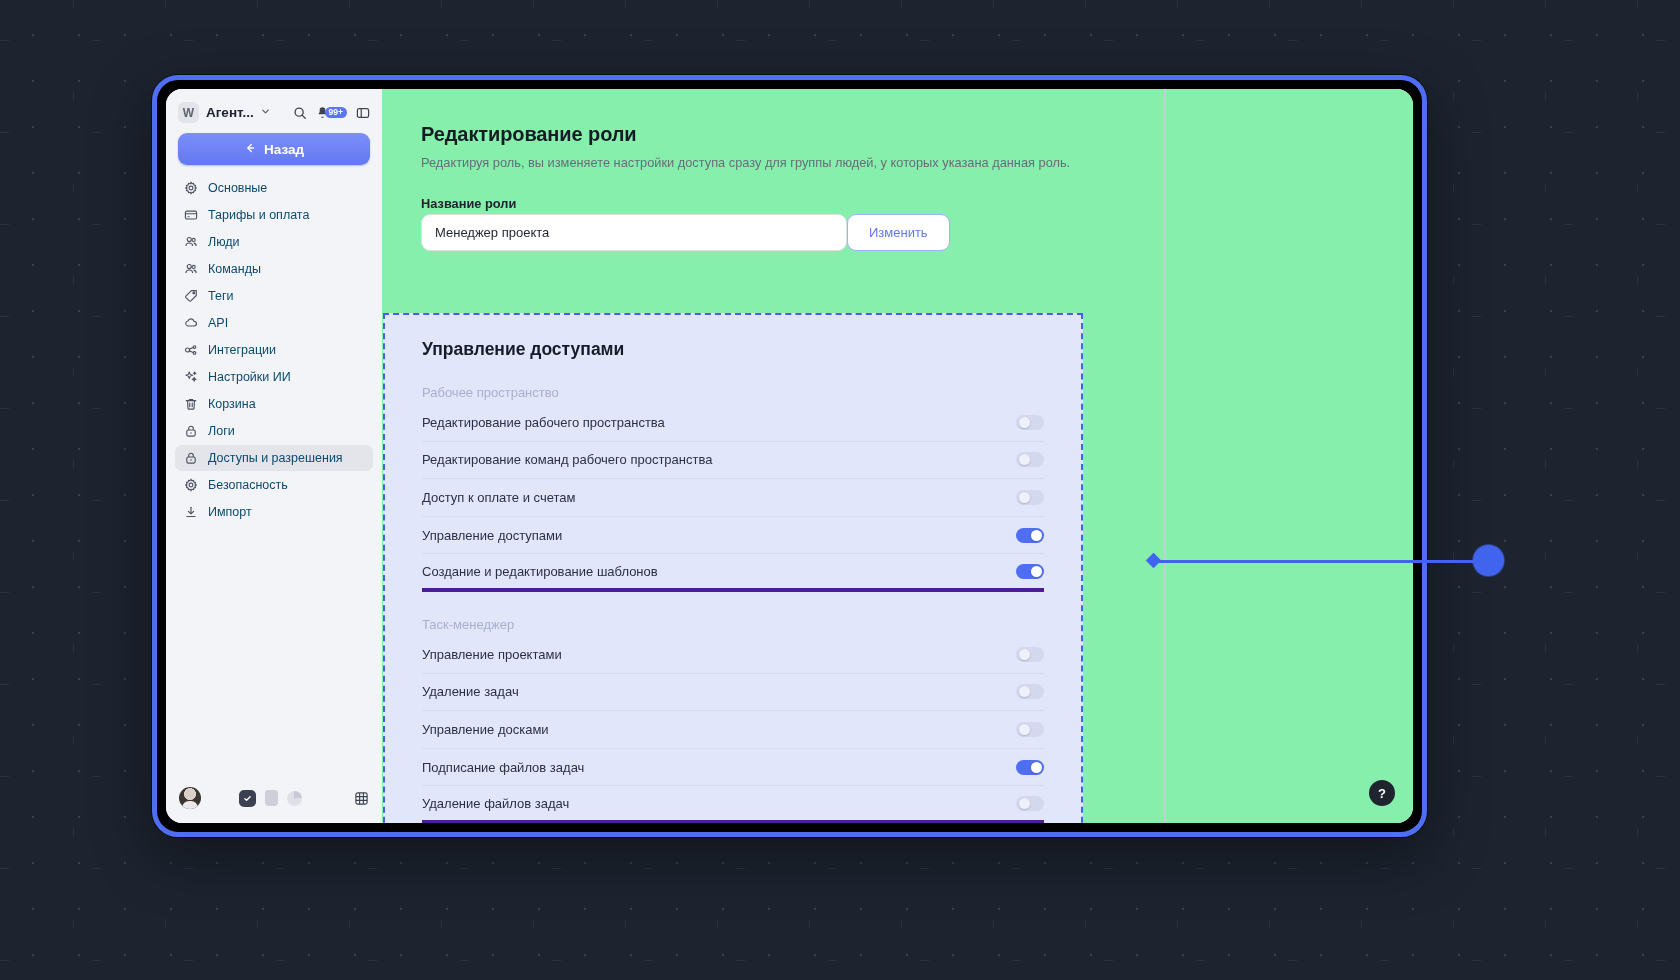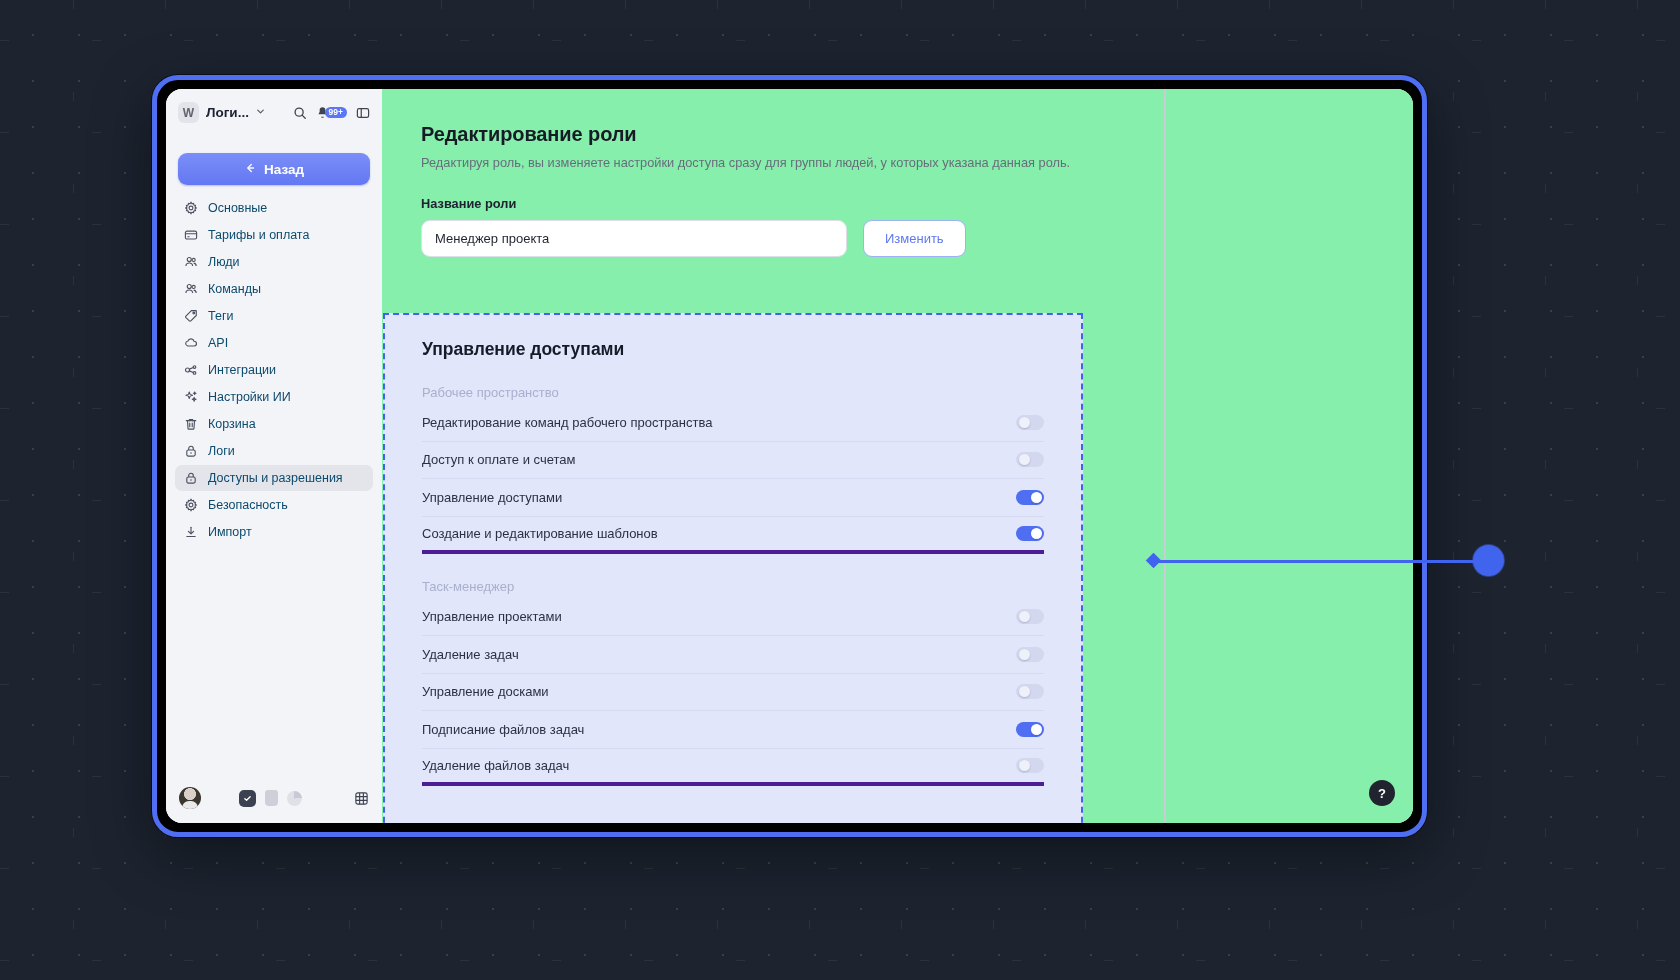--- a/index.html
+++ b/index.html
@@ -82,21 +82,21 @@
   .ws-caret { color: #5a5f6b; font-size: 11px; margin-left: -1px; }
   .sb-top-actions { margin-left: auto; display: flex; align-items: center; gap: 9px; }
   .ic { color: #3f4450; display: flex; align-items: center; }
   .bell-wrap { position: relative; display: flex; align-items: center; }
   .badge {
     background: #5b76f7; color: #fff; font-size: 8.5px; font-weight: 700;
     border-radius: 9px; padding: 1.5px 4px; line-height: 1;
     margin-left: -4px;
   }
   .back-btn {
-    margin: 20px 12px 10px 12px;
+    margin: 0 12px 10px 12px;
     height: 32px; border-radius: 9px;
     background: linear-gradient(180deg,#7b8ef9 0%,#6378f2 100%);
     color: #fff; font-size: 13.5px; font-weight: 600;
     display: flex; align-items: center; justify-content: center; gap: 8px;
     cursor: pointer;
     box-shadow: 0 1px 2px rgba(60,80,200,.35);
   }
   .back-arrow { font-size: 13px; opacity: .95; }
 
   .sb-menu { padding: 0 9px; display: flex; flex-direction: column; gap: 1px; }
@@ -137,21 +137,21 @@
   .mini-grid { margin-left: auto; color: #3b4150; display: flex; }
 
   
   #main {
     flex: 1; background: #86efac; position: relative; overflow: hidden;
   }
   .content-col { width: 800px; padding: 34px 0 0 39px; }
   .page-title { font-size: 20px; font-weight: 700; color: #171b26; letter-spacing: -.1px; }
   .page-sub { margin-top: 9px; font-size: 12.8px; color: #686d7b; }
   .field-label { margin-top: 26px; font-size: 12.8px; font-weight: 700; color: #1d2130; }
-  .field-row { margin-top: 9px; display: flex; align-items: center; gap: 16px; }
+  .field-row { margin-top: 3px; display: flex; align-items: center; gap: 0; }
   .text-input {
     width: 426px; height: 37px; border: 1px solid #dcdfe6; border-radius: 9px;
     background: #fff; padding: 0 13px;
     font-size: 13px; color: #1f2430;
     font-family: inherit; outline: none;
   }
   .btn-outline {
     height: 37px; padding: 0 21px; border-radius: 9px;
     border: 1px solid #9fb0f7; background: #fff;
     color: #6078f0; font-size: 13px; font-weight: 500;
@@ -228,21 +228,21 @@
 <div id="backdrop"></div>
 <div id="backdrop-plus"></div>
 
 <div id="device">
   <div id="screen">
 
     <aside id="sidebar">
 
       <div class="sb-top">
         <div class="ws-logo">W</div>
-        <div class="ws-name">Логи...</div>
+        <div class="ws-name">Агент...</div>
         <span class="ws-caret">
           <svg viewBox="0 0 12 12" width="11" height="11" fill="none" stroke="currentColor" stroke-width="1.4" stroke-linecap="round" stroke-linejoin="round">
               <path d="M3 4.5 6 7.5 9 4.5"></path>
             </svg>
         </span>
         <div class="sb-top-actions">
           <span class="ic">
             <svg viewBox="0 0 16 16" width="14" height="14" fill="none" stroke="currentColor" stroke-width="1.5" stroke-linecap="round">
                 <circle cx="7" cy="7" r="4.6"></circle>
                 <path d="M10.4 10.4 14 14"></path>
@@ -440,20 +440,24 @@
 
       <div class="main-divider"></div>
 
       <div id="perm-panel">
         <div class="perm-inner">
           <div class="perm-title">Управление доступами</div>
 
           <div class="perm-group">Рабочее пространство</div>
           <div class="perm-list">
             <div class="perm-row">
+              <span class="perm-name">Редактирование рабочего пространства</span>
+              <span class="toggle"></span>
+            </div>
+            <div class="perm-row">
               <span class="perm-name">Редактирование команд рабочего пространства</span>
               <span class="toggle"></span>
             </div>
             <div class="perm-row">
               <span class="perm-name">Доступ к оплате и счетам</span>
               <span class="toggle"></span>
             </div>
             <div class="perm-row">
               <span class="perm-name">Управление доступами</span>
               <span class="toggle on"></span>

